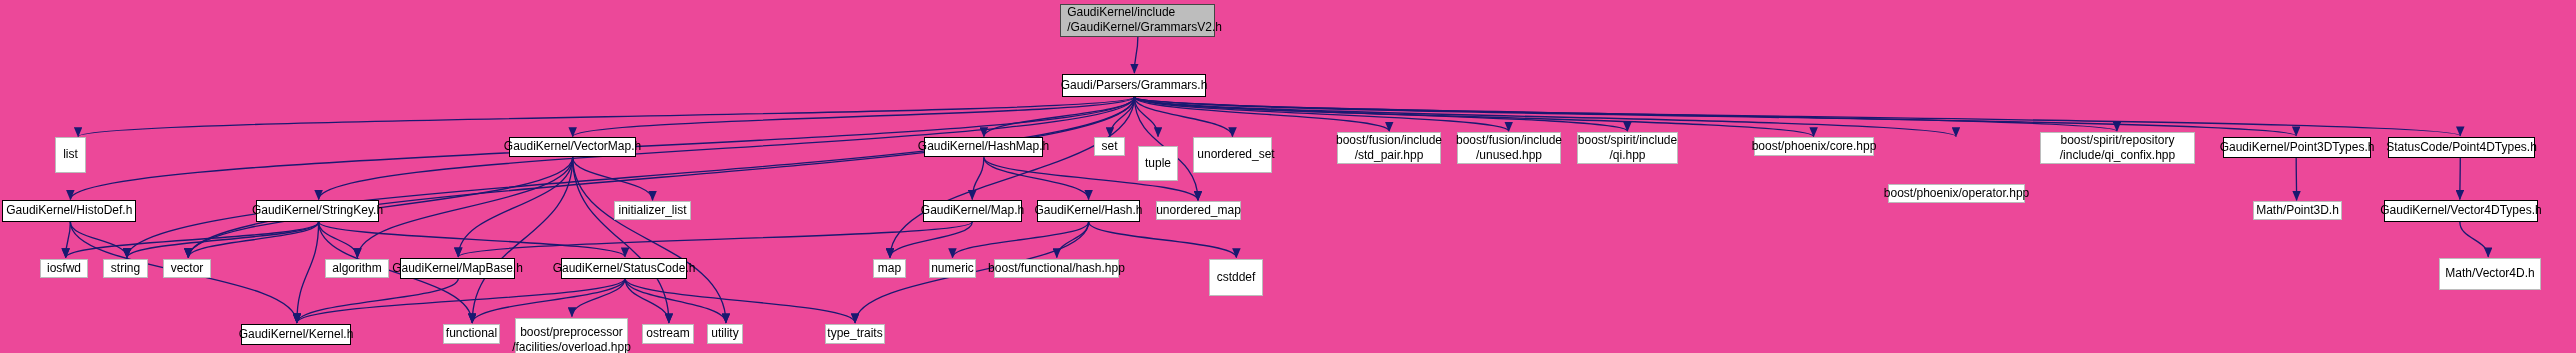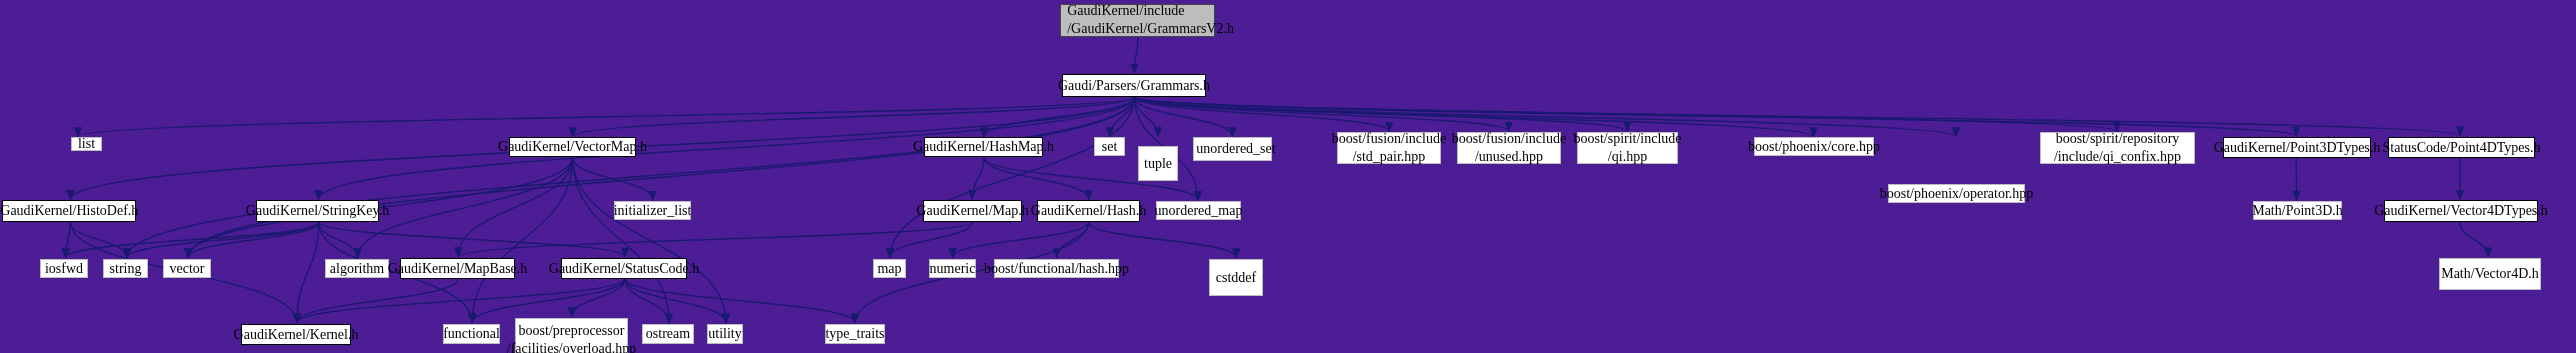--- a/index.html
+++ b/index.html
@@ -1,21 +1,21 @@
 <!DOCTYPE html>
 <html style="font-size:12.4px"><head>
 <meta charset="utf-8">
 <style>
   html,body{margin:0;padding:0;background:#ffffff;}
   #graph{
     position:relative;
     width:2576px;height:353px;
-    background:#4c1d95;
-    font-family:Liberation Serif, serif;
-    font-size:14px;color:#000;
+    background:#ec4899;
+    font-family:Liberation Sans, sans-serif;
+    font-size:12px;color:#000;
     overflow:hidden;
   }
   #edges{position:absolute;left:0;top:0;width:2576px;height:353px;}
   .edge{fill:none;stroke-width:1.7px;}
   .node{
     position:absolute;display:flex;align-items:center;justify-content:center;
     background:#ffffff;box-sizing:border-box;text-align:center;z-index:2;
   }
   .node.internal{border:1.2px solid #000000;}
   .node.external{border:0.8px solid #bcbcbc;}
@@ -94,36 +94,36 @@
       <path d="M3169,286 C3169,308.5 3205.5,308.5 3205.5,331" class="edge" stroke="#191970" marker-end="url(#arrow)"></path>
     </svg>
 
 <div class="node root" style="left: 1060px; top: 3.9px; width: 155px; height: 33px;">
       <span class="lbl">GaudiKernel/include
 /GaudiKernel/GrammarsV2.h</span>
     </div>
     <div class="node internal" style="left: 1062px; top: 74px; width: 144px; height: 23px;">
       <span class="lbl">Gaudi/Parsers/Grammars.h</span>
     </div>
-    <div class="node external" style="left: 71px; top: 137px; width: 31px; height: 14px; text-align: center;">
+    <div class="node external" style="left: 55px; top: 137px; width: 31px; height: 36px; text-align: center;">
       <span class="lbl">list</span>
     </div>
     <div class="node internal" style="left: 509px; top: 137px; width: 127px; height: 20px;">
       <span class="lbl">GaudiKernel/VectorMap.h</span>
     </div>
     <div class="node internal" style="left: 924px; top: 137px; width: 119px; height: 20px;">
       <span class="lbl">GaudiKernel/HashMap.h</span>
     </div>
     <div class="node external" style="left: 1094px; top: 137px; width: 31px; height: 19.4px;">
       <span class="lbl">set</span>
     </div>
     <div class="node external" style="left: 1138px; top: 146px; width: 40px; height: 35px;">
       <span class="lbl">tuple</span>
     </div>
-    <div class="node external" style="left: 1193px; top: 137px; width: 79px; height: 24px; padding-left: 7px;">
+    <div class="node external" style="left: 1193px; top: 137px; width: 79px; height: 36px; padding-left: 7px;">
       <span class="lbl">unordered_set</span>
     </div>
     <div class="node external" style="left: 1337px; top: 132px; width: 104px; height: 32px;">
       <span class="lbl">boost/fusion/include
 /std_pair.hpp</span>
     </div>
     <div class="node external" style="left: 1457px; top: 132px; width: 104px; height: 32px;">
       <span class="lbl">boost/fusion/include
 /unused.hpp</span>
     </div>

